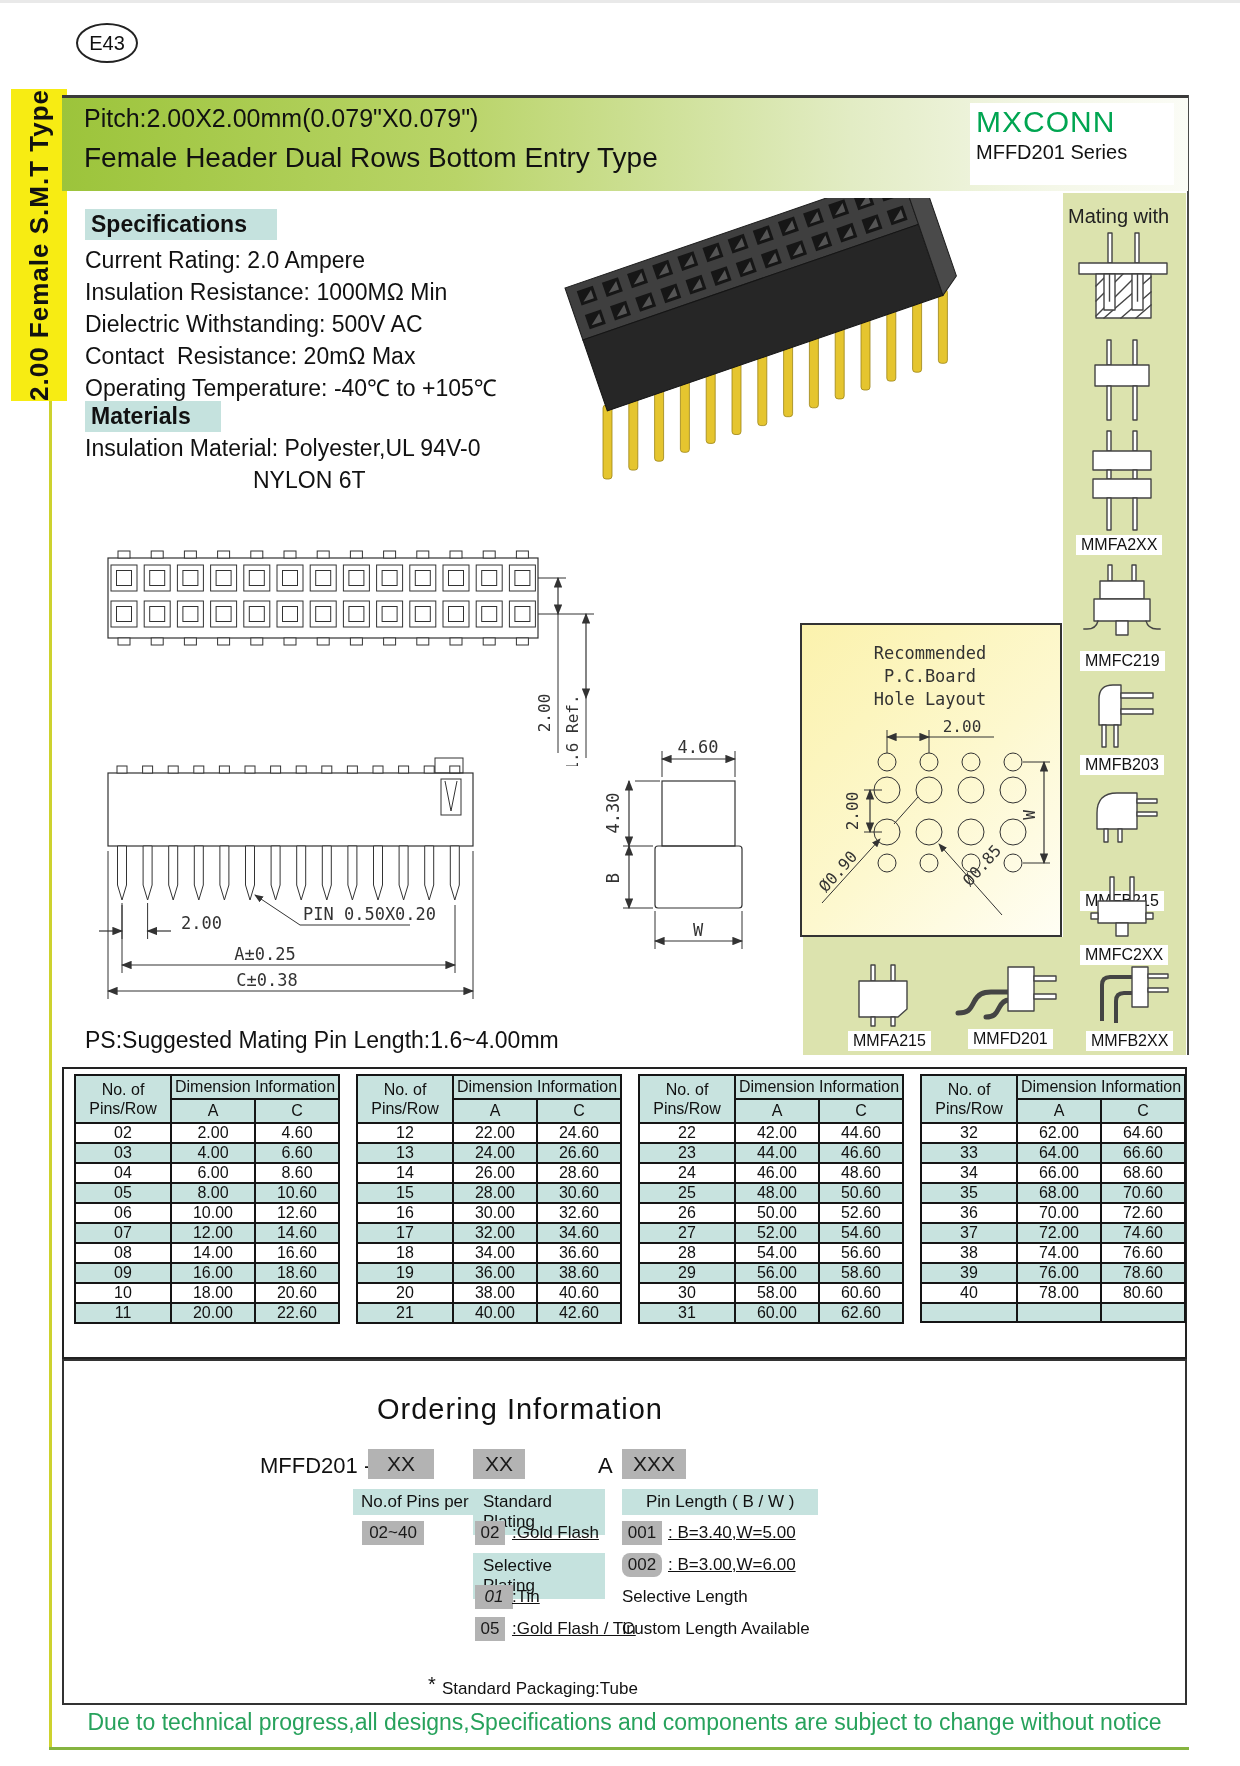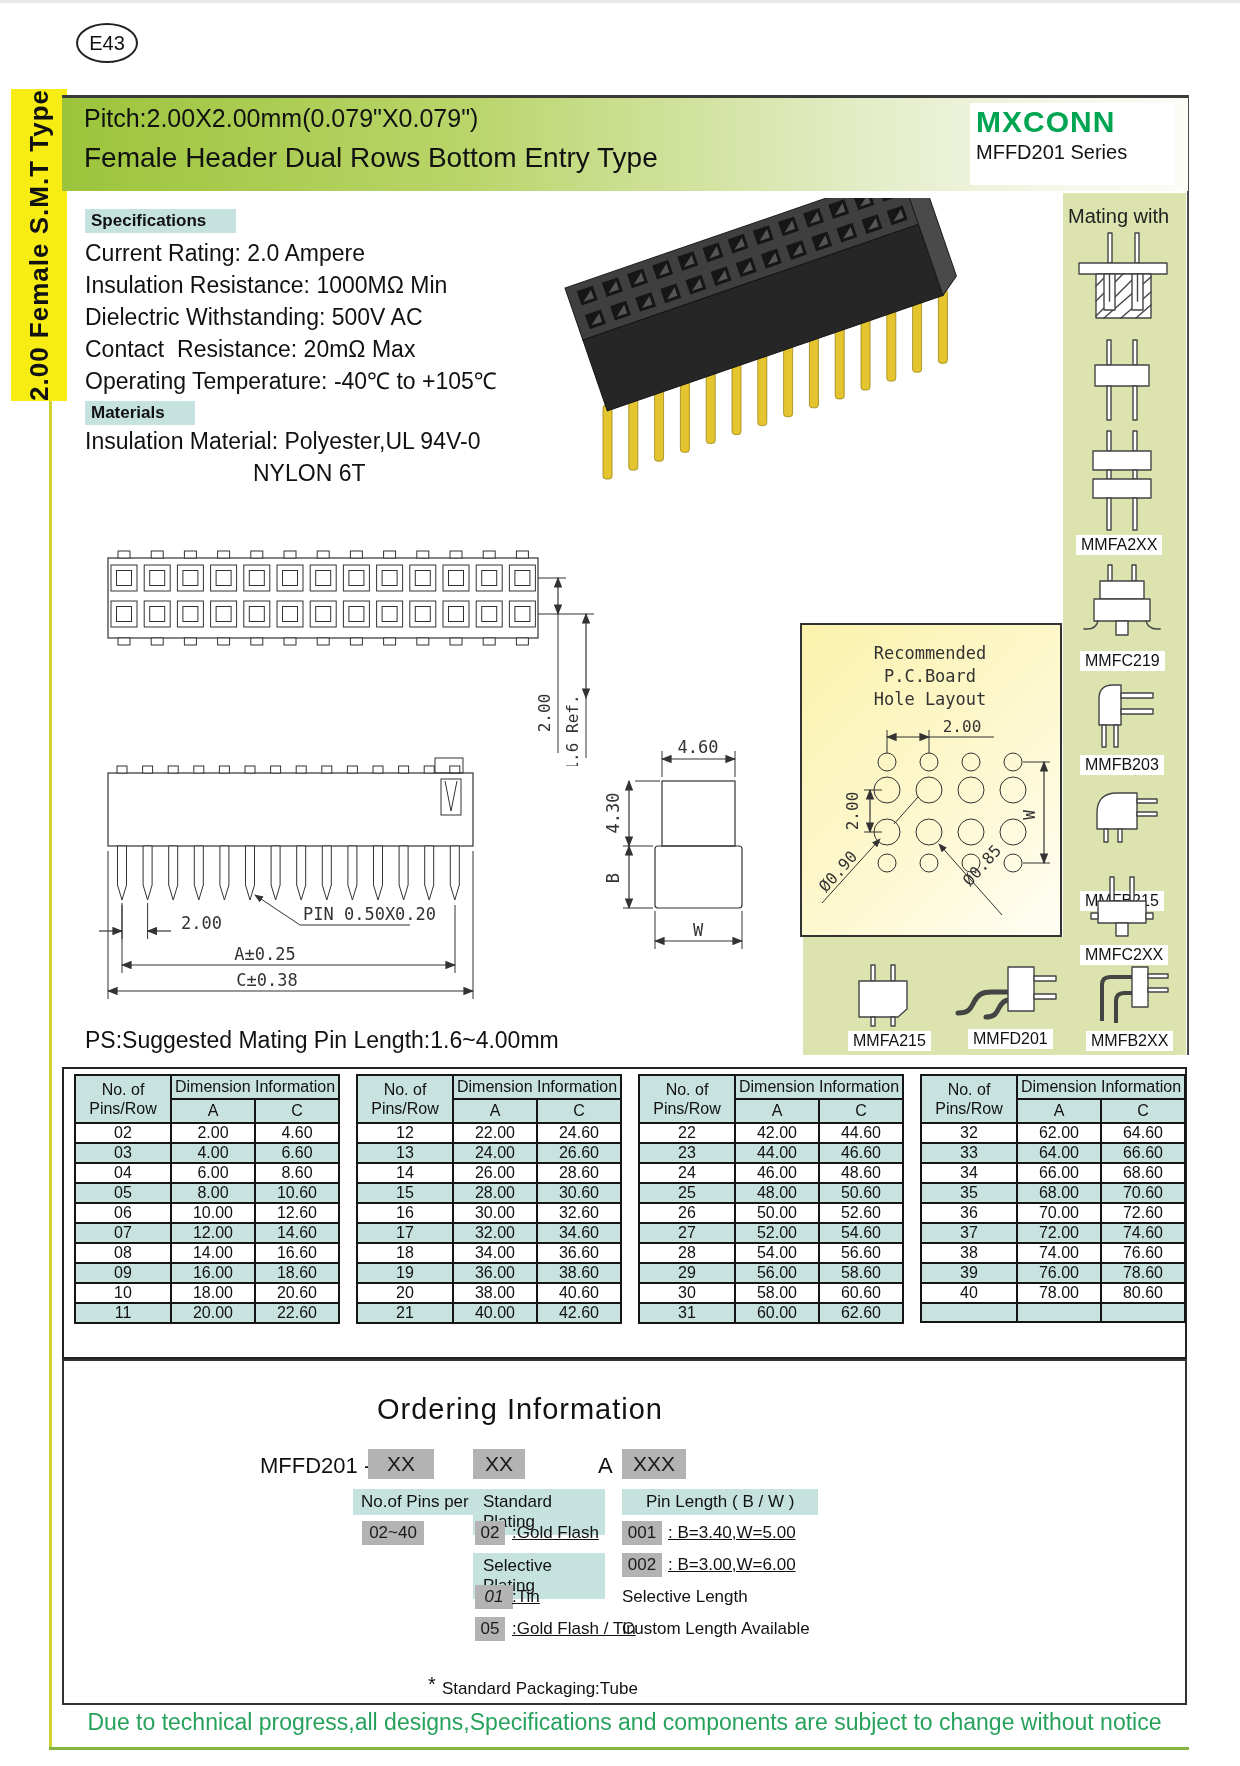--- a/index.html
+++ b/index.html
@@ -16,24 +16,24 @@
            display:flex;align-items:center;justify-content:center;}
   .sidebar span{writing-mode:vertical-rl;transform:rotate(180deg);font-size:26px;font-weight:700;
                 letter-spacing:1px;color:#111;white-space:nowrap;}
   
   .header-band{left:62px;top:92px;width:1126px;height:93px;border-top:3px solid #3a3a3a;
     background:linear-gradient(90deg,#9cc43b 0%,#b9d468 35%,#e2ecc4 70%,#f4f7e8 88%,#fbfcf6 100%);}
   .ht1{position:absolute;left:22px;top:6px;font-size:25px;}
   .ht2{position:absolute;left:22px;top:44px;font-size:28px;}
   .brand-box{position:absolute;left:908px;top:5px;width:204px;height:82px;background:#fff;
              padding:2px 6px;box-sizing:border-box;}
-  .brand{font-size:30px;font-weight:700;color:#00A551;letter-spacing:1px;}
+  .brand{font-size:30px;font-weight:400;color:#00A551;letter-spacing:1px;}
   .series{font-size:20px;color:#111;margin-top:2px;}
   
-  .sec-head{display:inline-block;background:#C5E2DE;font-size:17px;font-weight:700;
+  .sec-head{display:inline-block;background:#C5E2DE;font-size:23px;font-weight:700;
             padding:2px 30px 2px 6px;}
   .spec-line{font-size:23px;line-height:32px;white-space:pre;}
   
   .mating-panel{left:1063px;top:190px;width:123px;height:862px;background:#DCE3AE;}
   .mating-ext{left:803px;top:934px;width:383px;height:118px;background:#DCE3AE;}
   .mating-title{left:1068px;top:202px;font-size:20px;color:#222;}
   .mlabel{background:#fff;font-size:16px;padding:1px 5px;color:#111;white-space:nowrap;}
   .lineart{stroke:#444;fill:none;stroke-width:1.4;stroke-linejoin:round;stroke-linecap:square;}
   .lineart .wfill{fill:#fff;}
   
@@ -798,21 +798,21 @@
   <div class="abs teal ord-txt" style="left:473px;top:1486px;padding:3px 10px;width:112px;">Standard Plating</div>
   <div class="abs teal ord-txt" style="left:622px;top:1486px;padding:3px 24px;">Pin Length ( B / W )</div>
 
   <div class="abs chip ord-txt" style="left:362px;top:1518px;width:62px;padding:2px 0;">02~40</div>
   <div class="abs chip ord-txt" style="left:475px;top:1518px;width:30px;padding:2px 0;">02</div>
   <div class="abs ord-txt u" style="left:512px;top:1520px;">:Gold Flash</div>
   <div class="abs chip ord-txt" style="left:622px;top:1518px;width:40px;padding:2px 0;">001</div>
   <div class="abs ord-txt u" style="left:668px;top:1520px;">: B=3.40,W=5.00</div>
 
   <div class="abs teal ord-txt" style="left:473px;top:1550px;padding:3px 10px;width:112px;">Selective Plating</div>
-  <div class="abs chip ord-txt" style="left:622px;top:1550px;width:40px;padding:2px 0;">002</div>
+  <div class="abs chip ord-txt" style="left:622px;top:1550px;width:40px;padding:2px 0;border-radius:8px;">002</div>
   <div class="abs ord-txt u" style="left:668px;top:1552px;">: B=3.00,W=6.00</div>
 
   <div class="abs chip ord-txt" style="left:475px;top:1582px;width:38px;padding:2px 0;font-style:italic;">01</div>
   <div class="abs ord-txt u" style="left:512px;top:1584px;">:Tin</div>
   <div class="abs ord-txt" style="left:622px;top:1584px;">Selective Length</div>
 
   <div class="abs chip ord-txt" style="left:475px;top:1614px;width:30px;padding:2px 0;">05</div>
   <div class="abs ord-txt u" style="left:512px;top:1616px;">:Gold Flash / Tin</div>
   <div class="abs ord-txt" style="left:622px;top:1616px;">Custom Length Available</div>
 

